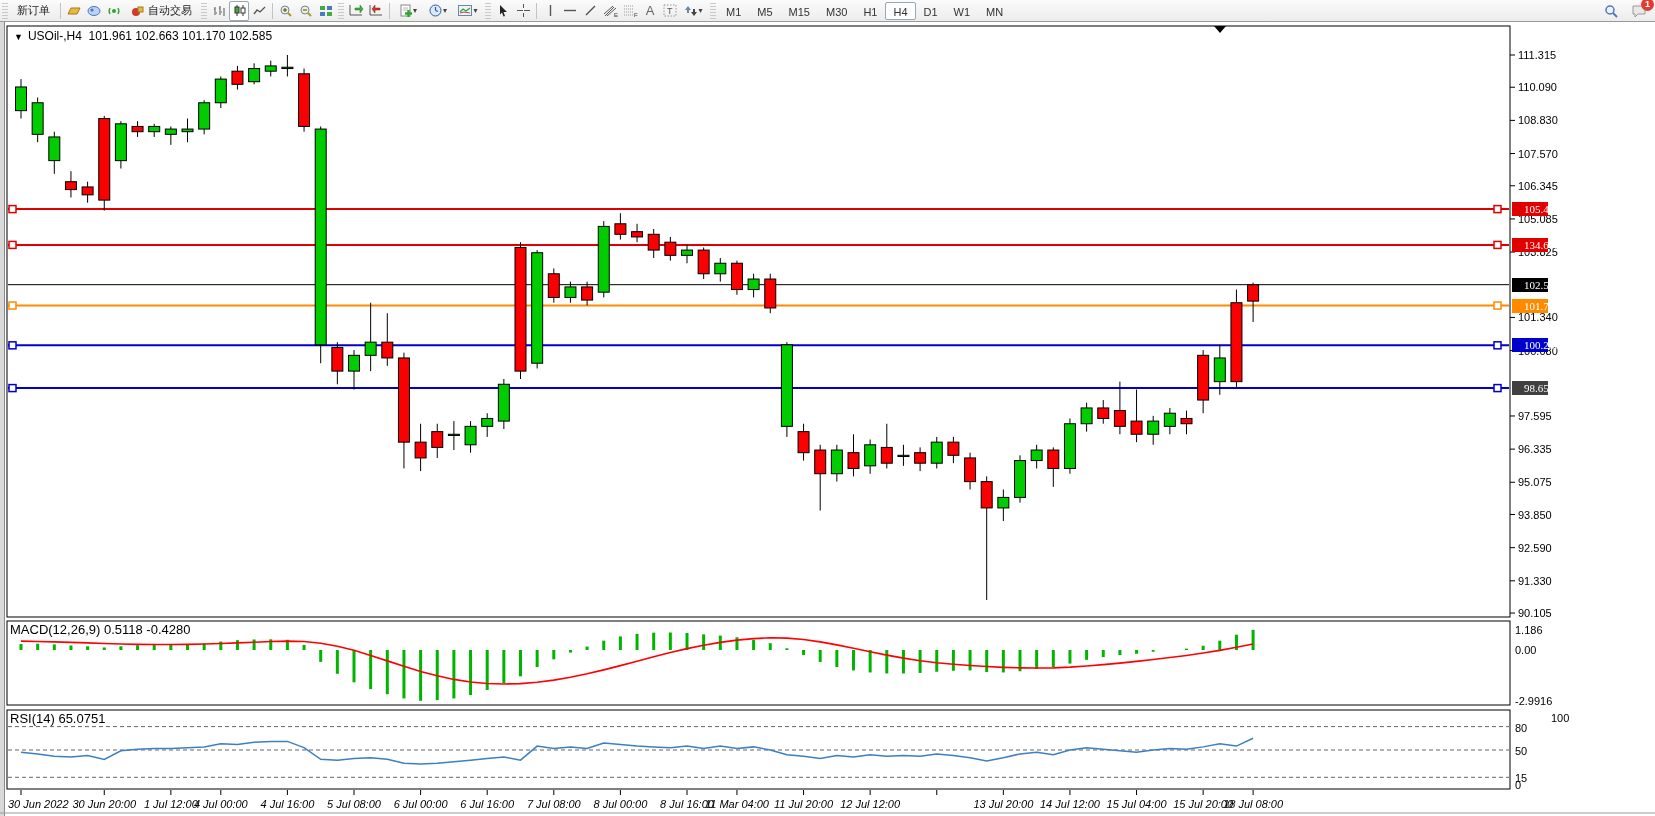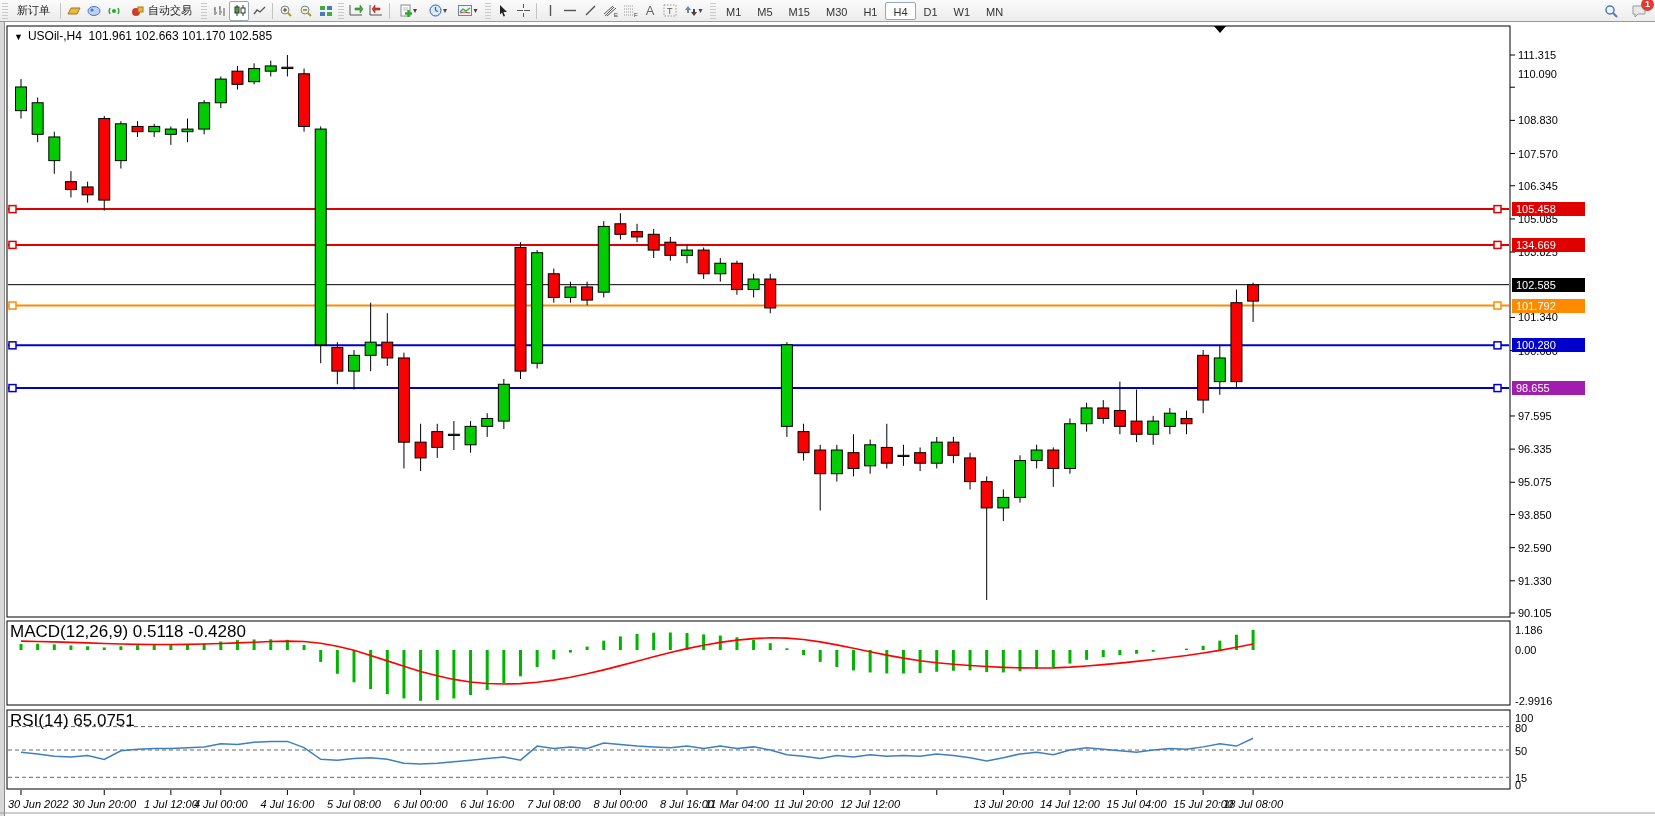--- a/index.html
+++ b/index.html
@@ -21,24 +21,24 @@
   .tb-ico svg { display:block; }
   .tf { padding:2px 7px; height:18px; line-height:14px; color:#333; border:1px solid transparent; border-radius:2px; }
   .tf.active { background:#fdfdfd; border:1px solid #9aa7b8; }
   .caret { font-size:8px; color:#444; margin-left:1px; }
   .tb-right { position:absolute; right:6px; top:0; height:22px; display:flex; align-items:center; gap:8px; }
   .badge { position:absolute; right:-6px; top:-4px; background:#e03c31; color:#fff; border-radius:50%;
            width:13px; height:13px; font-size:9px; line-height:13px; text-align:center; font-weight:bold; }
   .abs { position:absolute; }
   .chart-title { position:absolute; left:14px; top:29px; font-size:12px; color:#000; white-space:nowrap; }
   .chart-title .tri { font-size:9px; margin-right:5px; }
-  .pane-label { position:absolute; font-size:17px; color:#000; white-space:nowrap; }
+  .pane-label { position:absolute; font-size:13px; color:#000; white-space:nowrap; }
   .ptick { position:absolute; left:1518px; width:60px; font-size:11px; color:#000; }
-  .ptag  { position:absolute; left:1512px; width:73px; height:14px; font-size:11px; color:#fff;
-           line-height:14px; padding-left:4px; }
+  .ptag  { position:absolute; left:1512px; width:36px; height:14px; font-size:11px; color:#fff;
+           line-height:14px; padding-left:12px;font-family:Liberation Serif, serif; }
   .ttick { position:absolute; font-size:11px; color:#000; white-space:nowrap; transform:translateX(-50%);font-style:italic; }
   .ttick.first { transform:none; }
   .mlabel { position:absolute; left:1515px; font-size:11px; color:#000; }
   .left-edge { position:absolute; left:0; top:22px; width:5px; height:794px;
                background:#d9d9d9; border-right:1px solid #8a8a8a; }
 </style>
 </head>
 <body>
 
 <div id="app">
@@ -536,21 +536,21 @@
 
   <div class="chart-title">
     <span class="tri">▼</span><span>USOil-,H4</span>&nbsp;&nbsp;<span>101.961 102.663 101.170 102.585</span>
   </div>
 
   <div class="pane-label" style="left:10px;top:622px">MACD(12,26,9) 0.5118 -0.4280</div>
   <div class="pane-label" style="left:10px;top:711px">RSI(14) 65.0751</div>
 
   <div id="priceticks">
       <div class="ptick" style="top: 49px;">111.315</div>
-      <div class="ptick" style="top: 68px;">110.090</div>
+      <div class="ptick" style="top: 81px;">110.090</div>
       <div class="ptick" style="top: 114.38px;">108.830</div>
       <div class="ptick" style="top: 147.531px;">107.570</div>
       <div class="ptick" style="top: 179.761px;">106.345</div>
       <div class="ptick" style="top: 212.911px;">105.085</div>
       <div class="ptick" style="top: 246.062px;">103.825</div>
       <div class="ptick" style="top: 311.442px;">101.340</div>
       <div class="ptick" style="top: 344.593px;">100.080</div>
       <div class="ptick" style="top: 409.973px;">97.595</div>
       <div class="ptick" style="top: 443.124px;">96.335</div>
       <div class="ptick" style="top: 476.274px;">95.075</div>
@@ -558,29 +558,29 @@
       <div class="ptick" style="top: 541.655px;">92.590</div>
       <div class="ptick" style="top: 574.805px;">91.330</div>
       <div class="ptick" style="top: 607.035px;">90.105</div>
     </div>
   <div id="pricetags">
       <div class="ptag" style="top: 202.098px; background: rgb(224, 0, 0);">105.458</div>
       <div class="ptag" style="top: 237.906px; background: rgb(224, 0, 0);">134.669</div>
       <div class="ptag" style="top: 277.686px; background: rgb(0, 0, 0);">102.585</div>
       <div class="ptag" style="top: 298.55px; background: rgb(255, 138, 0);">101.792</div>
       <div class="ptag" style="top: 338.331px; background: rgb(0, 0, 204);">100.280</div>
-      <div class="ptag" style="top: 381.085px; background: #a21caf;">98.655</div>
+      <div class="ptag" style="top: 381.085px; background: #404040;">98.655</div>
     </div>
   <div id="macdticks">
       <div class="mlabel" style="top: 623.838px;">1.186</div>
       <div class="mlabel" style="top: 644px;">0.00</div>
       <div class="mlabel" style="top: 694.857px;">-2.9916</div>
     </div>
   <div id="rsiticks">
-      <div class="mlabel" style="top: 712px;">100</div>
+      <div class="mlabel" style="top: 712px; margin-left: 36px;">100</div>
       <div class="mlabel" style="top: 721.6px;">80</div>
       <div class="mlabel" style="top: 745px;">50</div>
       <div class="mlabel" style="top: 772.3px;">15</div>
       <div class="mlabel" style="top: 779px;">0</div>
     </div>
   <div id="timeticks">
       <div class="ttick first" style="left: 8px; top: 798px;">30 Jun 2022</div>
       <div class="ttick" style="left: 104.25px; top: 798px;">30 Jun 20:00</div>
       <div class="ttick" style="left: 170.85px; top: 798px; text-align: center;">1 Jul 12:00</div>
       <div class="ttick" style="left: 220.8px; top: 798px;">4 Jul 00:00</div>

